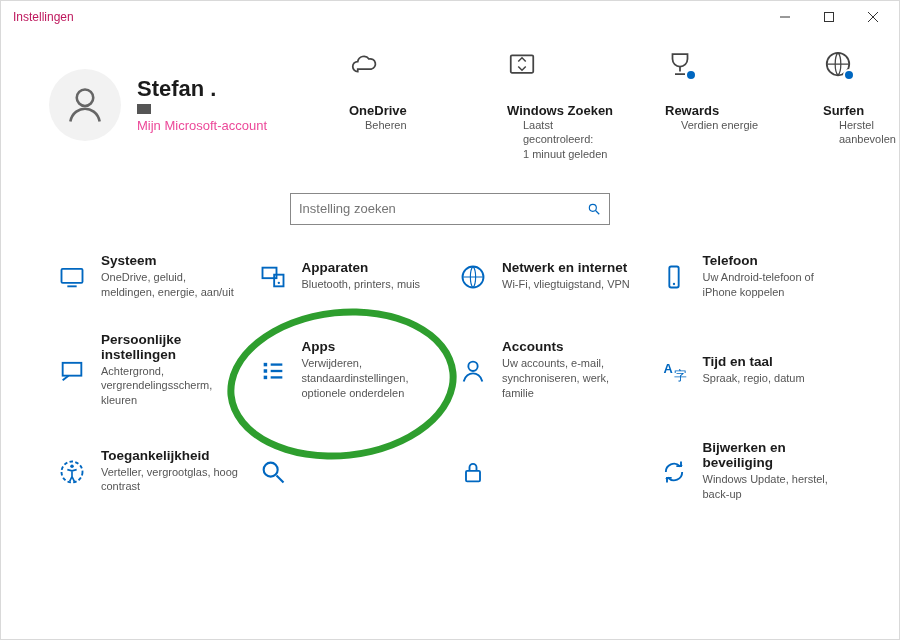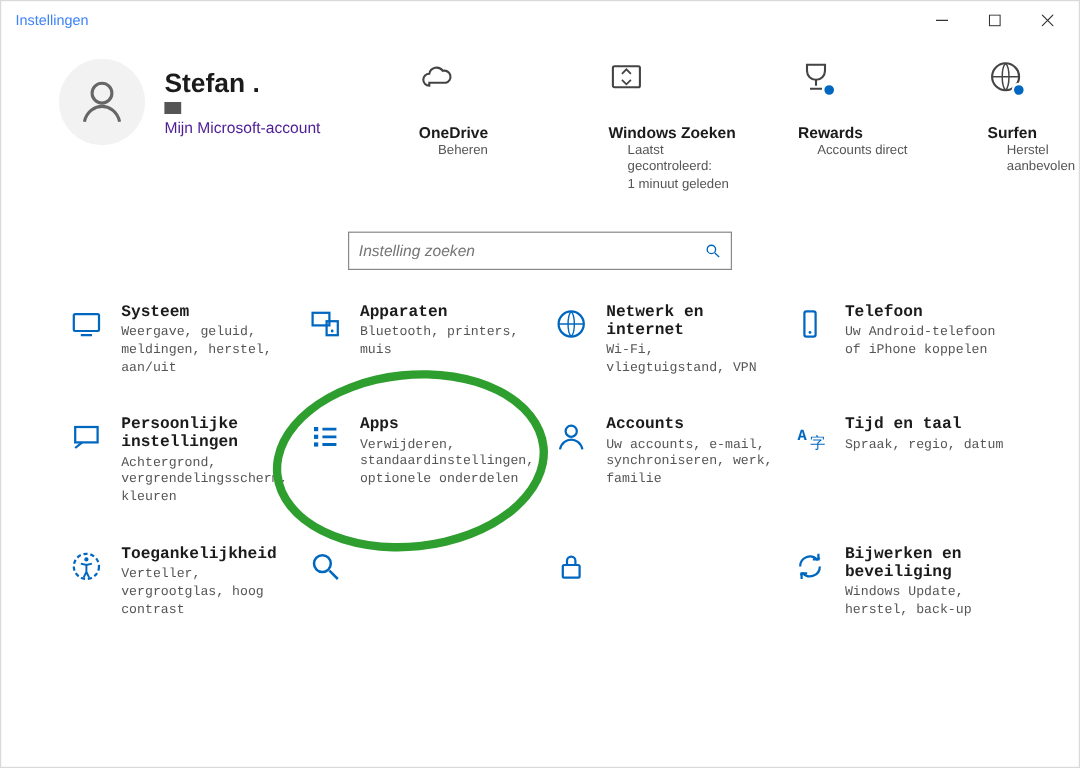--- a/index.html
+++ b/index.html
@@ -12,86 +12,85 @@
     height: 640px;
     overflow: hidden;
     border: 1px solid #d9d9d9;
   }
   .titlebar {
     height: 32px;
     display: flex;
     align-items: center;
     padding: 0 4px 0 12px;
     font-size: 12px;
-    color: #3b82f6;
+    color: #be185d;
   }
   .titlebar .title { flex: 1; }
   .win-btn {
     width: 44px; height: 32px;
     display: flex; align-items: center; justify-content: center;
     color: #333;
   }
   .header-area {
     display: flex;
     padding: 16px 48px 8px 48px;
-    align-items: flex-start;
+    align-items: center;
   }
   .profile {
     display: flex;
     align-items: center;
     gap: 16px;
     min-width: 300px;
   }
   .avatar-circle {
     width: 72px; height: 72px;
     border-radius: 50%;
     background: #f2f2f2;
     display: flex; align-items: center; justify-content: center;
     color: #666;
   }
   .profile-text .name { font-size: 22px; font-weight: 600; }
   .profile-text .fill { width:14px; height:10px; background:#555; display:block; margin:2px 0 4px 0;}
-  .profile-text .link { color: #4c1d95; font-size: 13px; cursor: pointer; }
+  .profile-text .link { color: #ec4899; font-size: 13px; cursor: pointer; }
   .status-tiles {
     display: flex;
     gap: 48px;
     margin-left: auto;
   }
   .status-tile { display: flex; flex-direction: column; align-items: flex-start; width: 110px; }
   .status-tile .ic { width: 30px; height: 30px; margin-bottom: 6px; color:#444; position:relative; }
   .status-tile .ic .dot { position:absolute; right:-2px; bottom:-2px; width:12px; height:12px; border-radius:50%; background:#0067c0; border:2px solid #fff; }
   .status-tile .t1 { font-weight: 600; font-size: 13px; margin-top: 18px; }
   .status-tile .t2 { font-size: 11px; color: #555; line-height:1.3;padding-left:16px; }
   .search-row { display:flex; justify-content:center; margin: 24px 0 28px 0;}
   .search-box {
     width: 320px; height: 32px;
     border: 1px solid #888;
     display:flex; align-items:center;
     padding: 0 8px;
   }
   .search-box input {
     flex:1; border:none; outline:none;
-    font-size:13px; font-style: italic; color:#0f172a;
+    font-size:13px; color:#0f172a;
     background: transparent;
   }
   .search-box .sicon { color:#0067c0; }
   .grid {
     display: grid;
     grid-template-columns: repeat(4, 1fr);
     column-gap: 16px;
     row-gap: 32px;
     padding: 0 56px 24px 56px;
     position: relative;
   }
   .cat {
     display: flex;
     gap: 14px;
     cursor: pointer;
-    align-items: flex-start;
-    font-family: Liberation Mono, monospace;
+    align-items: center;
   }
   .cat .cicon {
     width: 30px; height: 30px;
     color: #0067c0;
     flex-shrink: 0;
     display:flex; align-items:center; justify-content:center;
     margin-top:2px;
   }
   .cat .ct { flex:1; min-width:0; }
   .cat .ct .ctitle { font-weight: 600; font-size: 13.5px; }
@@ -168,21 +167,21 @@
     </div>
     <div class="status-tile">
       <div class="ic">
         <svg width="30" height="30" viewBox="0 0 24 24">
             <path d="M6 4h12v4a6 6 0 01-12 0V4z" fill="none" stroke="currentColor" stroke-width="1.4"></path>
             <path d="M12 14v4M8 20h8" stroke="currentColor" stroke-width="1.4"></path>
           </svg>
         <span class="dot"></span>
       </div>
       <div class="t1">Rewards</div>
-      <div class="t2">Accounts direct</div>
+      <div class="t2">Verdien energie</div>
     </div>
     <div class="status-tile">
       <div class="ic">
         <svg width="30" height="30" viewBox="0 0 24 24">
             <circle cx="12" cy="12" r="9" fill="none" stroke="currentColor" stroke-width="1.4"></circle>
             <path d="M3 12h18M12 3c3 3 3 15 0 18M12 3c-3 3-3 15 0 18" fill="none" stroke="currentColor" stroke-width="1"></path>
           </svg>
         <span class="dot"></span>
       </div>
       <div class="t1">Surfen</div>
@@ -207,21 +206,21 @@
 
   <div class="cat">
     <div class="cicon">
       <svg width="28" height="28" viewBox="0 0 24 24">
           <rect x="3" y="5" width="18" height="12" rx="1" fill="none" stroke="currentColor" stroke-width="1.6"></rect>
           <line x1="8" y1="20" x2="16" y2="20" stroke="currentColor" stroke-width="1.6"></line>
         </svg>
     </div>
     <div class="ct">
         <div class="ctitle">Systeem</div>
-        <div class="cdesc">Weergave, geluid, meldingen, herstel, aan/uit</div>
+        <div class="cdesc">OneDrive, geluid, meldingen, energie, aan/uit</div>
       </div>
   </div>
 
   <div class="cat">
     <div class="cicon">
       <svg width="28" height="28" viewBox="0 0 24 24">
           <rect x="3" y="4" width="12" height="9" fill="none" stroke="currentColor" stroke-width="1.6"></rect>
           <rect x="13" y="10" width="8" height="10" fill="none" stroke="currentColor" stroke-width="1.6"></rect>
           <circle cx="17" cy="17" r="1" fill="currentColor"></circle>
         </svg>

